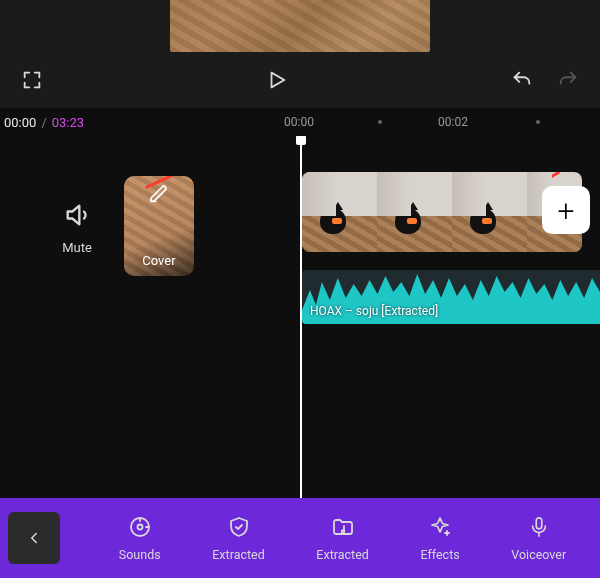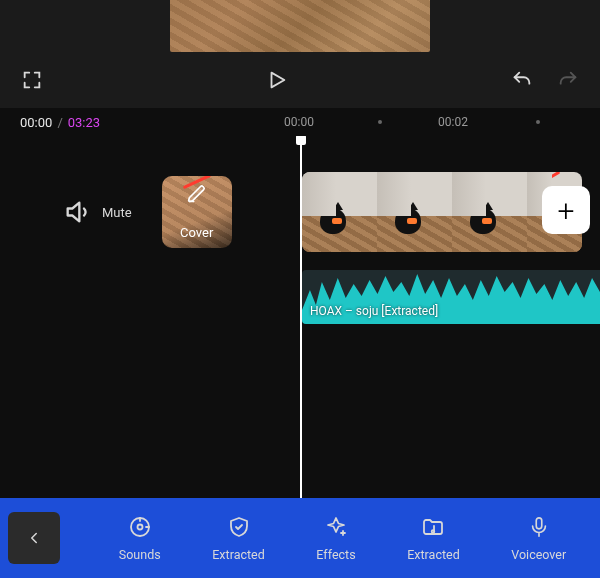--- a/index.html
+++ b/index.html
@@ -12,38 +12,38 @@
   .preview-thumb::before { content:""; position:absolute; inset:0; background: repeating-linear-gradient(30deg, rgba(0,0,0,0.08) 0 6px, rgba(255,255,255,0.04) 6px 12px); }
 
   
   .controls-row { height: 56px; background: #1b1b1b; display: flex; align-items: center; justify-content: space-between; padding: 0 18px; }
   .ctrl-btn { width: 28px; height: 28px; display:flex; align-items:center; justify-content:center; color:#d9d9d9; cursor:pointer; }
   .ctrl-center { flex:1; display:flex; justify-content:center; }
   .ctrl-right { display:flex; gap:18px; }
   .ctrl-btn.dim { color:#555; }
 
   
-  .ruler { height: 28px; background:#0e0e0e; display:flex; align-items:center; position:relative; padding-left:20px; font-size:13px; color:#bdbdbd; }
+  .ruler { height: 28px; background:#0e0e0e; display:flex; align-items:center; position:relative; padding-left:4px; font-size:13px; color:#bdbdbd; }
   .ruler .cur { color:#e8e8e8; }
   .ruler .tot { color:#d946ef; }
   .ruler-ticks { position:absolute; left:300px; right:0; top:0; bottom:0; display:flex; align-items:center; }
   .tick { position:absolute; font-size:12px; color:#999; }
   .tick-dot { position:absolute; width:4px; height:4px; background:#666; border-radius:50%; top:12px; }
 
   
   .timeline { flex:1; background:#0e0e0e; position:relative; overflow:hidden; }
   .playhead { position:absolute; left:300px; top:0; bottom:0; width:2px; background:#fff; z-index:10; }
   .playhead::before { content:""; position:absolute; top:-1px; left:-4px; width:10px; height:10px; background:#fff; border-radius:2px; }
 
   .pre-controls { position:absolute; left:60px; top:40px; display:flex; gap:30px; align-items:center; }
-  .pc-item { display:flex; align-items:center; gap:8px; cursor:pointer;justify-content:space-between; }
+  .pc-item { display:flex; flex-direction:column; align-items:center; gap:8px; cursor:pointer;justify-content:space-between; }
   .pc-icon { width:34px; height:34px; display:flex; align-items:center; justify-content:center; color:#d8d8d8; }
   .pc-label { font-size:13px; color:#d8d8d8; }
 
-  .cover-thumb { width:70px; height:72px; border-radius:10px; background: linear-gradient(160deg,#c79165 0%, #b5835a 60%, #3a2b1e 100%); position:relative; overflow:hidden; display:flex; flex-direction:column; align-items:center; justify-content:flex-start; padding-top:6px; }
+  .cover-thumb { width:70px; height:100px; border-radius:10px; background: linear-gradient(160deg,#c79165 0%, #b5835a 60%, #3a2b1e 100%); position:relative; overflow:hidden; display:flex; flex-direction:column; align-items:center; justify-content:flex-start; padding-top:6px; }
   .cover-thumb::before { content:""; position:absolute; inset:0; background: repeating-linear-gradient(30deg, rgba(0,0,0,0.1) 0 5px, rgba(255,255,255,0.04) 5px 10px); }
   .cover-thumb .red-streak { position:absolute; top:4px; left:20px; width:30px; height:3px; background:#ff3b2f; transform:rotate(-25deg); border-radius:2px; }
   .cover-thumb .edit-ic { position:relative; z-index:2; color:#fff; margin-top:2px; }
   .cover-thumb .cov-label { position:absolute; bottom:8px; left:0; right:0; text-align:center; font-size:13px; color:#fff; z-index:2; }
 
   .video-track { position:absolute; left:302px; top:36px; height:80px; display:flex; border-radius:8px; overflow:hidden; }
   .clip-frame { width:75px; height:80px; background: linear-gradient(180deg,#d8d3cc 0 55%, #a77a4f 55% 100%); position:relative; overflow:hidden; }
   .clip-frame::after { content:""; position:absolute; top:0; bottom:45%; left:0; width:45%; background: linear-gradient(90deg,#c5bfb7,#d8d3cc); }
   .clip-frame .floor { position:absolute; bottom:0; left:0; right:0; height:45%; background: repeating-linear-gradient(30deg, rgba(0,0,0,0.12) 0 5px, rgba(255,255,255,0.05) 5px 10px), #a77a4f; }
   .clip-frame .red { position:absolute; top:4px; left:12px; width:22px; height:3px; background:#ff3b2f; transform:rotate(-30deg); border-radius:2px; }
@@ -53,21 +53,21 @@
   .clip-frame .orange { position:absolute; bottom:28px; left:30px; width:10px; height:6px; background:#ff7a2f; border-radius:2px; }
 
   .add-clip { position:absolute; right:10px; top:50px; width:48px; height:48px; background:#fff; border-radius:10px; display:flex; align-items:center; justify-content:center; color:#000; font-size:30px; font-weight:300; z-index:12; cursor:pointer; }
 
   .audio-track { position:absolute; left:302px; top:134px; right:0; height:54px; background:#1f2b2e; border-radius:4px 0 0 4px; overflow:hidden; }
   .audio-wave { position:absolute; inset:0; }
   .audio-wave svg { width:100%; height:100%; }
   .audio-label { position:absolute; left:8px; bottom:6px; font-size:12px; color:#fff; z-index:2; text-shadow:0 0 3px rgba(0,0,0,0.8); }
 
   
-  .toolbar { height:80px; background:#1d4ed8; display:flex; align-items:center;gap:23px; }
+  .toolbar { height:80px; background:#6d28d9; display:flex; align-items:center;gap:23px; }
   .back-btn { width:52px; height:52px; margin:0 10px 0 8px; background:#2b2b2b; border-radius:6px; display:flex; align-items:center; justify-content:center; color:#d8d8d8; cursor:pointer; }
   .tool-items { flex:1; display:flex; justify-content:space-around; align-items:center; padding-right:8px; }
   .tool-item { display:flex; flex-direction:column; align-items:center; gap:7px; cursor:pointer; color:#d8d8d8; }
   .tool-icon { width:26px; height:26px; display:flex; align-items:center; justify-content:center; }
   .tool-label { font-size:12.5px; }
 
   svg { display:block; }
 </style>
 </head>
 <body>
@@ -207,39 +207,39 @@
         <div class="tool-icon">
           <svg width="24" height="24" viewBox="0 0 24 24" fill="none" stroke="currentColor" stroke-width="1.8" stroke-linecap="round" stroke-linejoin="round">
             <path d="M12 3l8 3v5c0 5-3.5 8.5-8 10-4.5-1.5-8-5-8-10V6l8-3z"></path>
               <path d="M9 12l2 2 4-4"></path>
           </svg>
         </div>
         <div class="tool-label">Extracted</div>
       </div>
       <div class="tool-item">
         <div class="tool-icon">
-          <svg width="24" height="24" viewBox="0 0 24 24" fill="none" stroke="currentColor" stroke-width="1.8" stroke-linejoin="round" stroke-linecap="round">
-            <path d="M12 3l2.5 5.5L20 10l-5.5 1.5L12 17l-2.5-5.5L4 10l5.5-1.5L12 3z"></path>
-              <path d="M19 16v4M17 18h4"></path>
-          </svg>
-        </div>
-        <div class="tool-label">Effects</div>
-      </div>
-      <div class="tool-item">
-        <div class="tool-icon">
           <svg width="26" height="24" viewBox="0 0 24 24" fill="none" stroke="currentColor" stroke-width="1.8" stroke-linecap="round" stroke-linejoin="round">
             <path d="M3 7a2 2 0 0 1 2-2h4l2 2h8a2 2 0 0 1 2 2v8a2 2 0 0 1-2 2H5a2 2 0 0 1-2-2V7z"></path>
               <path d="M13 11v5"></path>
               <circle cx="12" cy="16.5" r="1.3"></circle>
           </svg>
         </div>
         <div class="tool-label">Extracted</div>
       </div>
       <div class="tool-item">
         <div class="tool-icon">
+          <svg width="24" height="24" viewBox="0 0 24 24" fill="none" stroke="currentColor" stroke-width="1.8" stroke-linejoin="round" stroke-linecap="round">
+            <path d="M12 3l2.5 5.5L20 10l-5.5 1.5L12 17l-2.5-5.5L4 10l5.5-1.5L12 3z"></path>
+              <path d="M19 16v4M17 18h4"></path>
+          </svg>
+        </div>
+        <div class="tool-label">Effects</div>
+      </div>
+      <div class="tool-item">
+        <div class="tool-icon">
           <svg width="22" height="26" viewBox="0 0 24 24" fill="none" stroke="currentColor" stroke-width="1.8" stroke-linecap="round" stroke-linejoin="round">
             <rect x="9" y="2" width="6" height="12" rx="3"></rect>
               <path d="M5 11a7 7 0 0 0 14 0M12 18v4"></path>
           </svg>
         </div>
         <div class="tool-label">Voiceover</div>
       </div>
     </div>
   </div>
 

